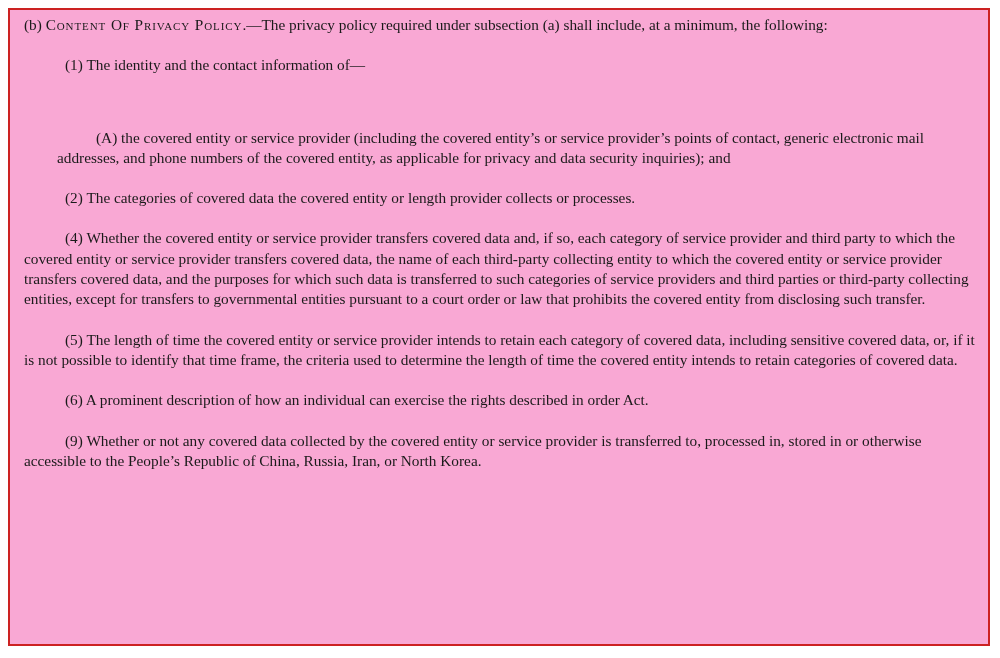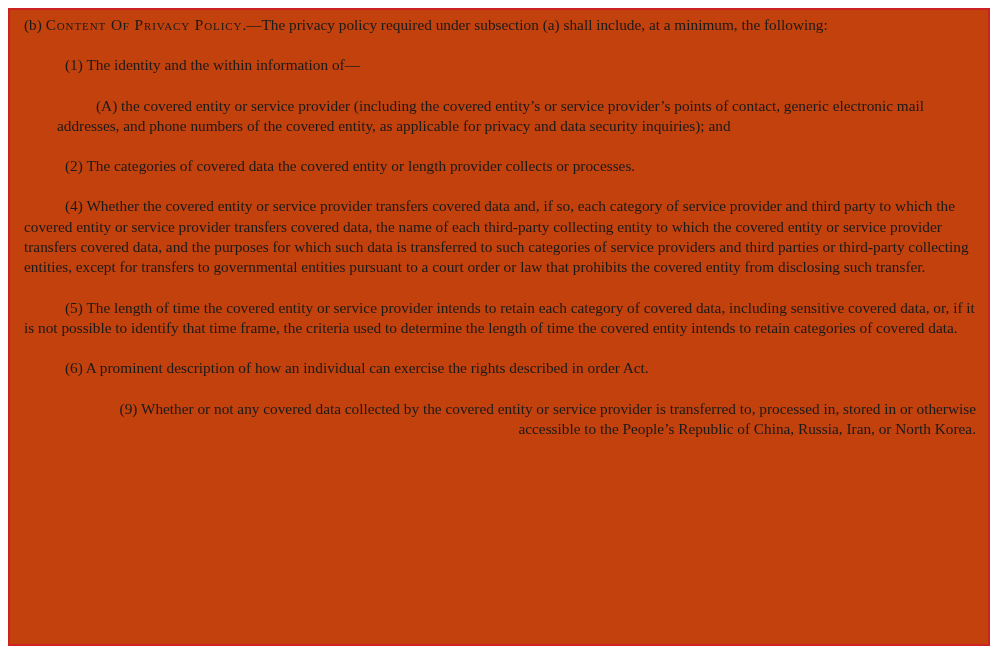--- a/index.html
+++ b/index.html
@@ -16,21 +16,21 @@
   }
 
   #doc-frame {
     position: absolute;
     left: 8px;
     top: 8px;
     width: 982px;
     height: 638px;
     box-sizing: border-box;
     border: 2px solid #cc2222;
-    background: #c2410c;
+    background: #f9a8d4;
   }
 
   #doc-body {
     position: absolute;
     left: 14px;
     top: 5px;
     width: 952px;
   }
 
   p {
@@ -51,39 +51,40 @@
   p.num {
     text-indent: 41px;
     padding-bottom: 20px;
   }
 
   
   p.alpha {
     margin-left: 33px;
     text-indent: 39px;
     padding-bottom: 20px;
+    margin-top: 32px;
   }
 
-  p.last { padding-bottom: 0; text-align: right; }
+  p.last { padding-bottom: 0; }
 
   .smallcaps {
     font-variant: small-caps;
     letter-spacing: 0.9px;
   }
   .label-marker { white-space: nowrap; }
 </style>
 </head>
 <body>
 
 <div id="doc-frame">
   <div id="doc-body">
 
     <p class="lead"><span class="label-marker">(b)</span> <span class="smallcaps">Content Of Privacy Policy</span><span>.—The privacy policy required under subsection (a) shall include, at a minimum, the following:</span></p>
 
-    <p class="num"><span class="label-marker">(1)</span> <span>The identity and the within information of—</span></p>
+    <p class="num"><span class="label-marker">(1)</span> <span>The identity and the contact information of—</span></p>
 
     <p class="alpha"><span class="label-marker">(A)</span> <span>the covered entity or service provider (including the covered entity’s or service provider’s points of contact, generic electronic mail addresses, and phone numbers of the covered entity, as applicable for privacy and data security inquiries); and</span></p>
 
 
     <p class="num"><span class="label-marker">(2)</span> <span>The categories of covered data the covered entity or length provider collects or processes.</span></p>
 
 
     <p class="num"><span class="label-marker">(4)</span> <span>Whether the covered entity or service provider transfers covered data and, if so, each category of service provider and third party to which the covered entity or service provider transfers covered data, the name of each third-party collecting entity to which the covered entity or service provider transfers covered data, and the purposes for which such data is transferred to such categories of service providers and third parties or third-party collecting entities, except for transfers to governmental entities pursuant to a court order or law that prohibits the covered entity from disclosing such transfer.</span></p>
 
     <p class="num"><span class="label-marker">(5)</span> <span>The length of time the covered entity or service provider intends to retain each category of covered data, including sensitive covered data, or, if it is not possible to identify that time frame, the criteria used to determine the length of time the covered entity intends to retain categories of covered data.</span></p>

